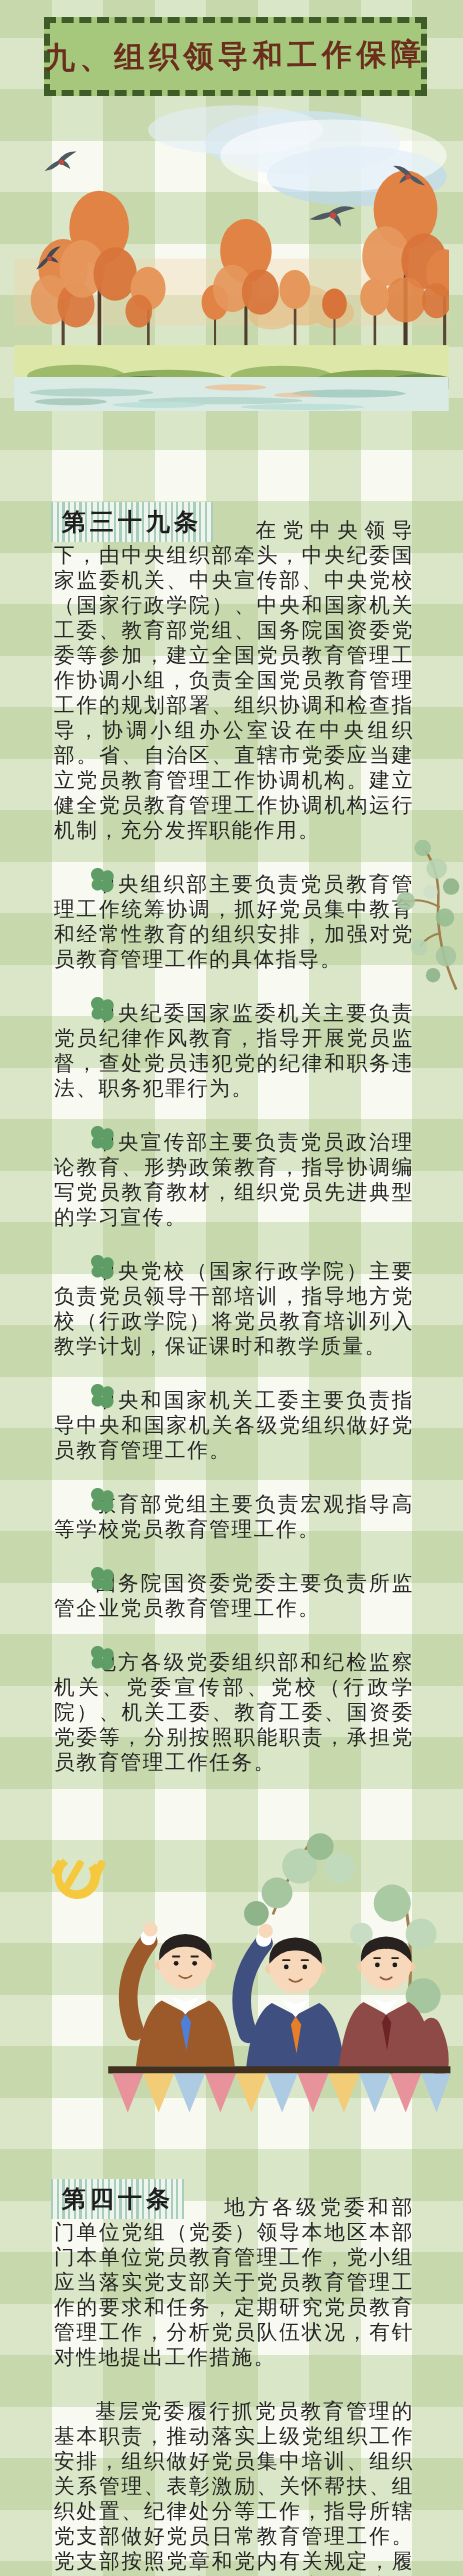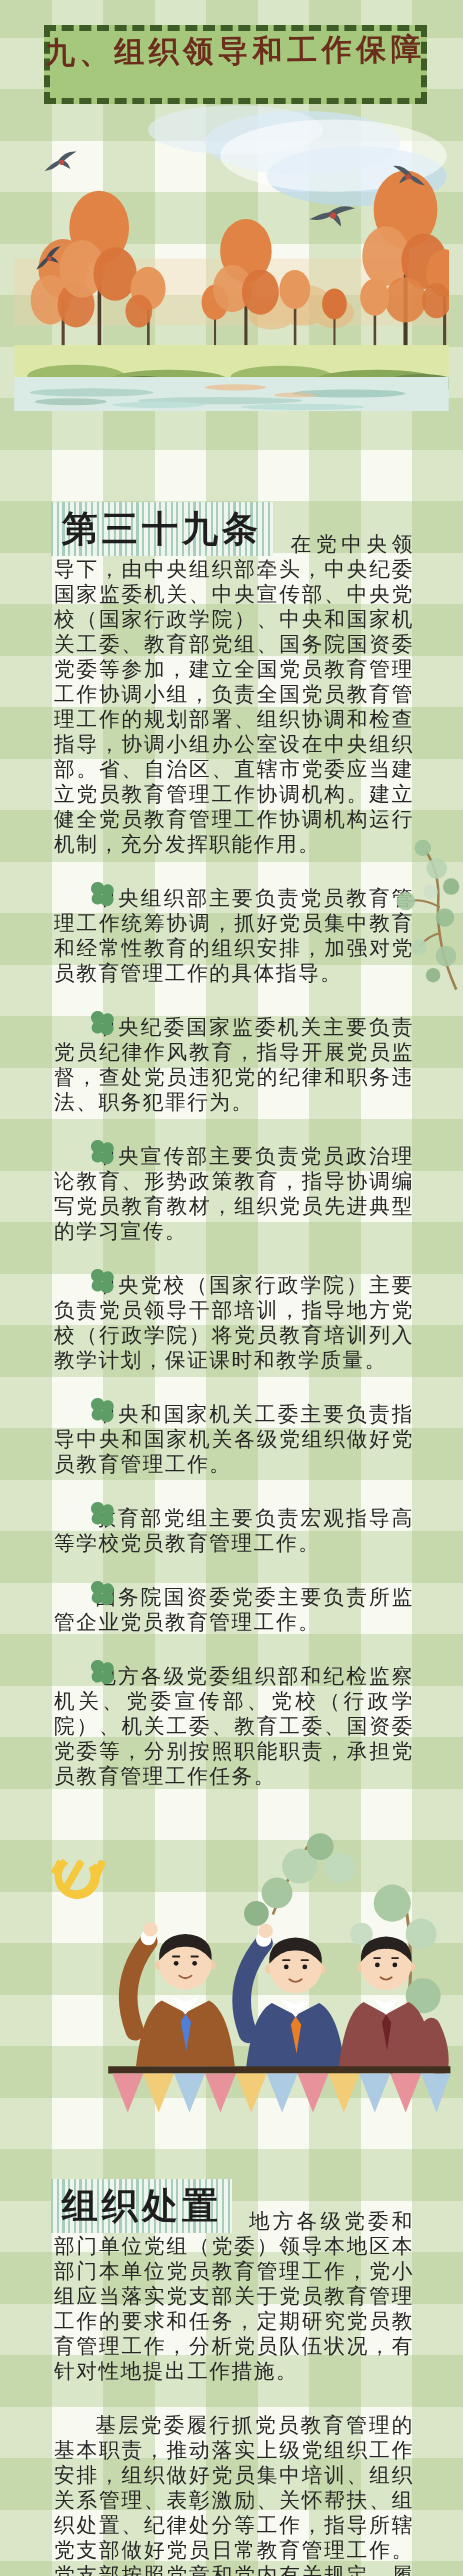--- a/index.html
+++ b/index.html
@@ -8,39 +8,39 @@
     font-family:"Liberation Sans",sans-serif;
     background-color:#f8faf1;
     background-image:
       repeating-linear-gradient(90deg, rgba(158,189,116,.33) 0 52px, transparent 52px 103px),
       repeating-linear-gradient(0deg, rgba(158,189,116,.33) 0 52px, transparent 52px 103px);
     background-position:0 0,0 -36px;
   }
   .header-box{
     position:absolute;left:44px;top:17px;width:383px;height:79px;box-sizing:border-box;
     background:#a6c87d;border:6.7px dashed #3e5b28;
-    display:flex;justify-content:center;margin-top:8px;
+    display:flex;align-items:center;justify-content:center;
   }
   .header-box .title{
     font-size:30px;font-weight:700;color:#6b2e1d;letter-spacing:4.6px;white-space:nowrap;
     transform:rotate(-.6deg);
   }
   .illu{position:absolute;}
   .textblock{position:absolute;left:54px;width:360px;color:#262626;}
   .textblock p{
     margin:0;font-size:20.6px;line-height:25px;letter-spacing:1.6px;
     text-align:justify;font-weight:500;
   }
   .textblock p.spaced{margin-top:29px;}
   .indent{text-indent:2em;}
   .bullet{position:relative;}
   .clover{position:absolute;left:-7.2px;top:-6.2px;width:30px;height:30px;}
   .art-heading{
-    display:inline-block;vertical-align:bottom;margin-right:15px;margin-left:-2.6px;
-    padding:6.2px 10.3px;font-size:36px;font-weight:600;color:#1e1e1e;letter-spacing:4.1px;
+    display:inline-block;vertical-align:bottom;margin-right:38px;margin-left:-2.6px;
+    padding:6.2px 10.3px;font-size:24px;font-weight:600;color:#1e1e1e;letter-spacing:4.1px;
     background-image:repeating-linear-gradient(90deg,#a9cdbb 0 2.1px,#eef5ef 2.1px 5.7px);
     line-height:1.15;white-space:nowrap;
   }
 </style>
 </head>
 <body>
 
 <div class="canvas">
 
   <div class="header-box">
@@ -369,19 +369,19 @@
       <polygon points="518,469 578,469 548,545" fill="#e8939b"></polygon>
       <polygon points="578,469 638,469 608,545" fill="#f2cc76"></polygon>
       <polygon points="638,469 698,469 668,545" fill="#aecbe4"></polygon>
       <polygon points="698,469 758,469 728,545" fill="#e8939b"></polygon>
       <polygon points="758,469 815,469 788,545" fill="#aecbe4"></polygon>
     </g>
   </svg>
 
   <div class="textblock" style="top:2179px">
     <p>
-      <span class="art-heading">组织处置</span><span>地方各级党委和部门单位党组（党委）领导本地区本部门本单位党员教育管理工作，党小组应当落实党支部关于党员教育管理工作的要求和任务，定期研究党员教育管理工作，分析党员队伍状况，有针对性地提出工作措施。</span>
+      <span class="art-heading">第四十条</span><span>地方各级党委和部门单位党组（党委）领导本地区本部门本单位党员教育管理工作，党小组应当落实党支部关于党员教育管理工作的要求和任务，定期研究党员教育管理工作，分析党员队伍状况，有针对性地提出工作措施。</span>
     </p>
     <p class="spaced indent">基层党委履行抓党员教育管理的基本职责，推动落实上级党组织工作安排，组织做好党员集中培训、组织关系管理、表彰激励、关怀帮扶、组织处置、纪律处分等工作，指导所辖党支部做好党员日常教育管理工作。党支部按照党章和党内有关规定，履行相关工作职责。党小组应当落实党支部关于党员教育管理工作的要求和任务。</p>
   </div>
 
 </div>
 
 
 </body></html>

